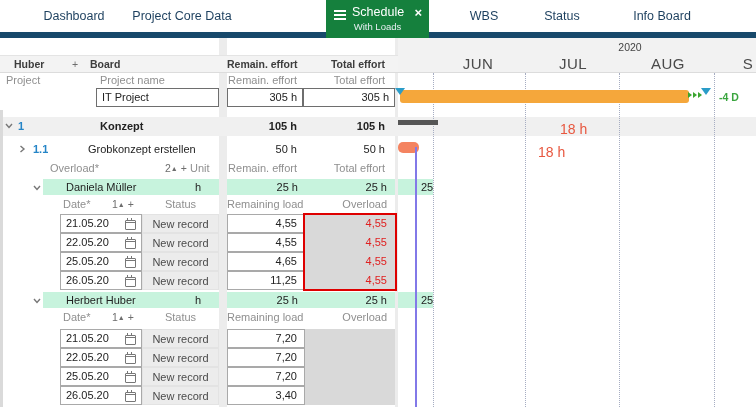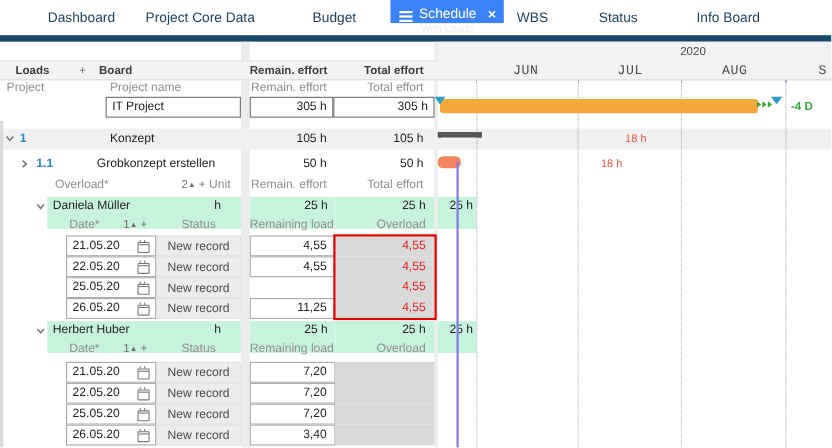--- a/index.html
+++ b/index.html
@@ -3,86 +3,85 @@
 <meta charset="utf-8">
 <style>
   html,body{margin:0;padding:0;background:#fff;}
   .app{position:relative;width:756px;height:407px;overflow:hidden;
        font-family:"Liberation Sans",sans-serif;font-size:11px;color:#333;background:#fff;}
   
   .tabbar{position:absolute;left:0;top:0;width:756px;height:32px;background:#fff;}
   .tab{position:absolute;top:0;height:32px;line-height:32px;transform:translateX(-50%);
        color:#1c3f5e;font-size:12.5px;cursor:pointer;white-space:nowrap;}
   .navstrip{position:absolute;left:0;top:32px;width:756px;height:6px;background:#17496b;}
-  .tab-active{position:absolute;left:355px;top:0;width:103px;height:21px;background:#3b82f6;color:#fff;}
+  .tab-active{position:absolute;left:326px;top:0;width:103px;height:38px;background:#15803d;color:#fff;}
   .tab-active-label{position:absolute;left:26px;top:5px;font-size:12.5px;}
   .burger{position:absolute;left:8px;top:10px;width:12px;height:10px;}
   .burger i{display:block;height:2px;background:#fff;margin-bottom:2px;}
   .close{position:absolute;right:7px;top:5px;font-size:13px;font-weight:700;color:#fff;cursor:pointer;}
   .tab-sub{position:absolute;left:0;right:0;top:21px;text-align:center;font-size:9.5px;color:#e8eef3;}
   
   .content{position:absolute;left:0;top:38px;width:756px;height:369px;background:#fff;}
   .c{position:absolute;box-sizing:border-box;white-space:nowrap;overflow:hidden;}
   .gap1{left:219px;top:0;width:8px;height:369px;background:#ececec;}
   .gap2{left:395px;top:0;width:3px;height:369px;background:#ececec;}
   .leftbar{left:0;top:72px;width:3px;height:297px;background:#dadada;}
   .hdr-band{left:0;top:17px;width:756px;height:18px;background:#f3f3f3;border-top:1px solid #e4e4e4;border-bottom:1px solid #dcdcdc;}
   .tl-hdr{left:398px;top:0;width:358px;height:35px;background:#f2f2f2;border-bottom:1px solid #dcdcdc;}
   .konzept-band{left:3px;top:79px;width:753px;height:19px;background:#f0f0f0;}
   .gridline{top:35px;height:334px;width:0;border-left:1px dotted #a6adc2;z-index:1;}
   .marker-line{left:415px;top:109px;width:2px;height:260px;background:#8279e8;z-index:5;}
   .year{top:3px;left:600px;width:60px;text-align:center;color:#444;font-size:10.5px;}
-  .month{top:17px;height:18px;line-height:18px;color:#4a4a4a;font-size:12px;letter-spacing:.5px;transform:translateX(-50%);font-family:Liberation Mono, monospace;}
+  .month{top:17px;height:18px;line-height:18px;color:#4a4a4a;font-size:15px;letter-spacing:.5px;transform:translateX(-50%);}
   
   .h1{top:17px;height:18px;line-height:18px;color:#3d3d3d;font-weight:700;font-size:10.5px;}
   .h2{top:35px;height:14px;line-height:14px;color:#8f8f8f;}
   .gray{color:#8f8f8f;}
   .right{text-align:right;}
   .sortgrp{font-size:10.5px;color:#6d6d6d;}
   .tri-asc{font-size:7px;vertical-align:1px;}
   
   .pcell{top:50px;height:19px;background:#fff;border:1px solid #6e6e6e;padding:2px 5px;color:#222;}
   
   .wbs{color:#2585c7;font-weight:700;}
-  .bold{font-weight:400;color:#222;padding-left:12px;}
+  .bold{font-weight:700;color:#222;padding-left:12px;}
   .chev{position:absolute;width:10px;height:10px;}
   
   .mint{background:#c7f3dd;}
-  .rescell{height:29px;padding:2px 5px;color:#222;}
+  .rescell{height:16px;padding:2px 23px;color:#222;}
   
   .rrow{position:absolute;left:0;width:756px;height:19px;}
   .cell-date{left:60px;width:82px;height:19px;background:#fff;border:1px solid #a9a9a9;padding:2px 5px;color:#222;}
   .cell-status{left:142px;width:77px;height:19px;background:#ececec;border:1px solid #e3e3e3;text-align:center;padding-top:3px;color:#4a4a4a;}
   .cell-load{left:227px;width:78px;height:19px;background:#fff;border:1px solid #a9a9a9;text-align:right;padding:2px 7px;color:#222;}
   .cell-over{left:305px;width:90px;height:19px;background:#d9d9d9;text-align:right;padding:3px 8px;color:#e01f1f;}
   .overload-box{left:303px;top:175px;width:94px;height:78px;border:2px solid #de0000;z-index:6;}
   .cal{position:absolute;right:5px;top:5px;width:9px;height:8px;border:1px solid #777;border-radius:1px;}
   .cal::before{content:"";position:absolute;left:1px;top:-3px;width:1px;height:2px;background:#777;box-shadow:4px 0 0 #777;}
   .cal::after{content:"";position:absolute;left:0;right:0;top:1px;height:1px;background:#777;}
   
   .bar-project{left:400px;top:52px;width:289px;height:13px;background:#f5a73b;border-radius:3px;z-index:2;}
   .tri-down{width:0;height:0;border-left:5px solid transparent;border-right:5px solid transparent;border-top:7px solid #2a9cc8;z-index:3;}
   .ff{left:688px;top:54px;display:flex;z-index:3;}
   .ff i{width:0;height:0;border-top:3px solid transparent;border-bottom:3px solid transparent;border-left:4px solid #3aa52f;margin-right:1px;}
   .delay{left:719px;top:53px;color:#3aa53f;font-weight:700;font-size:10.5px;z-index:2;}
   .bar-summary{left:398px;top:82px;width:40px;height:5px;background:#565656;z-index:2;}
   .bar-summary::before,.bar-summary::after{content:"";position:absolute;top:0;width:4px;height:10px;background:#565656;}
   .bar-summary::before{left:0;}.bar-summary::after{right:0;}
   .bar-task{left:398px;top:104px;width:21px;height:11px;background:#f48360;border-radius:5px;z-index:2;}
-  .ol-label{color:#e8573f;font-size:10px;text-align:center;z-index:2;}
+  .ol-label{color:#e8573f;font-size:14px;z-index:2;}
 </style>
 </head>
 <body>
 
 <div class="app">
 
   <div class="tabbar">
     <div class="tab" style="left:74px"><span>Dashboard</span></div>
     <div class="tab" style="left:182px"><span>Project Core Data</span></div>
-    <div class="tab" style="left:304px"><span>Budget</span></div>
     <div class="tab" style="left:484px"><span>WBS</span></div>
     <div class="tab" style="left:562px"><span>Status</span></div>
     <div class="tab" style="left:662px"><span>Info Board</span></div>
   </div>
   <div class="navstrip"></div>
   <div class="tab-active">
     <span class="burger">
         <i></i>
         <i></i>
         <i></i>
@@ -105,21 +104,21 @@
     <div class="c gridline" style="left:619px"></div>
     <div class="c gridline" style="left:714px"></div>
     <div class="c marker-line"></div>
 
     <div class="c year">2020</div>
     <div class="c month" style="left:478px">JUN</div>
     <div class="c month" style="left:573px">JUL</div>
     <div class="c month" style="left:668px">AUG</div>
     <div class="c month" style="left:748px">S</div>
 
-    <div class="c h1" style="left:14px;width:50px">Loads</div>
+    <div class="c h1" style="left:14px;width:50px">Huber</div>
     <div class="c h1" style="left:72px;width:14px;font-weight:400;color:#6d6d6d">+</div>
     <div class="c h1" style="left:90px;width:60px">Board</div>
     <div class="c h1 right" style="left:227px;width:76px;padding-right:6px">Remain. effort</div>
     <div class="c h1 right" style="left:303px;width:88px;padding-right:6px">Total effort</div>
 
     <div class="c h2" style="left:6px;width:60px">Project</div>
     <div class="c h2" style="left:100px;width:80px">Project name</div>
     <div class="c h2 right" style="left:227px;width:76px;padding-right:6px">Remain. effort</div>
     <div class="c h2 right" style="left:303px;width:88px;padding-right:6px">Total effort</div>
 
@@ -189,20 +188,21 @@
     </div>
     <div class="rrow" style="top:195px">
       <div class="c cell-date"><span>22.05.20</span><span class="cal"></span></div>
       <div class="c cell-status">New record</div>
       <div class="c cell-load">4,55</div>
       <div class="c cell-over">4,55</div>
     </div>
     <div class="rrow" style="top:214px">
       <div class="c cell-date"><span>25.05.20</span><span class="cal"></span></div>
       <div class="c cell-status">New record</div>
+      <div class="c cell-load">4,65</div>
       <div class="c cell-over">4,55</div>
     </div>
     <div class="rrow" style="top:233px">
       <div class="c cell-date"><span>26.05.20</span><span class="cal"></span></div>
       <div class="c cell-status">New record</div>
       <div class="c cell-load">11,25</div>
       <div class="c cell-over">4,55</div>
     </div>
     <div class="c overload-box"></div>
 

